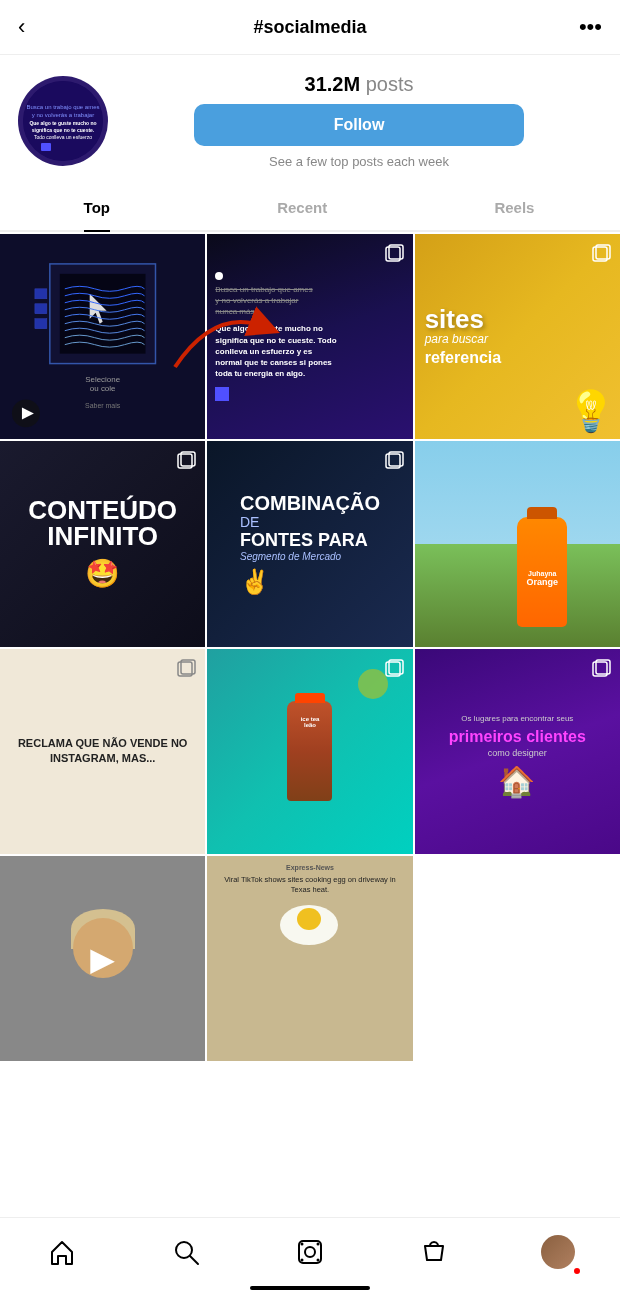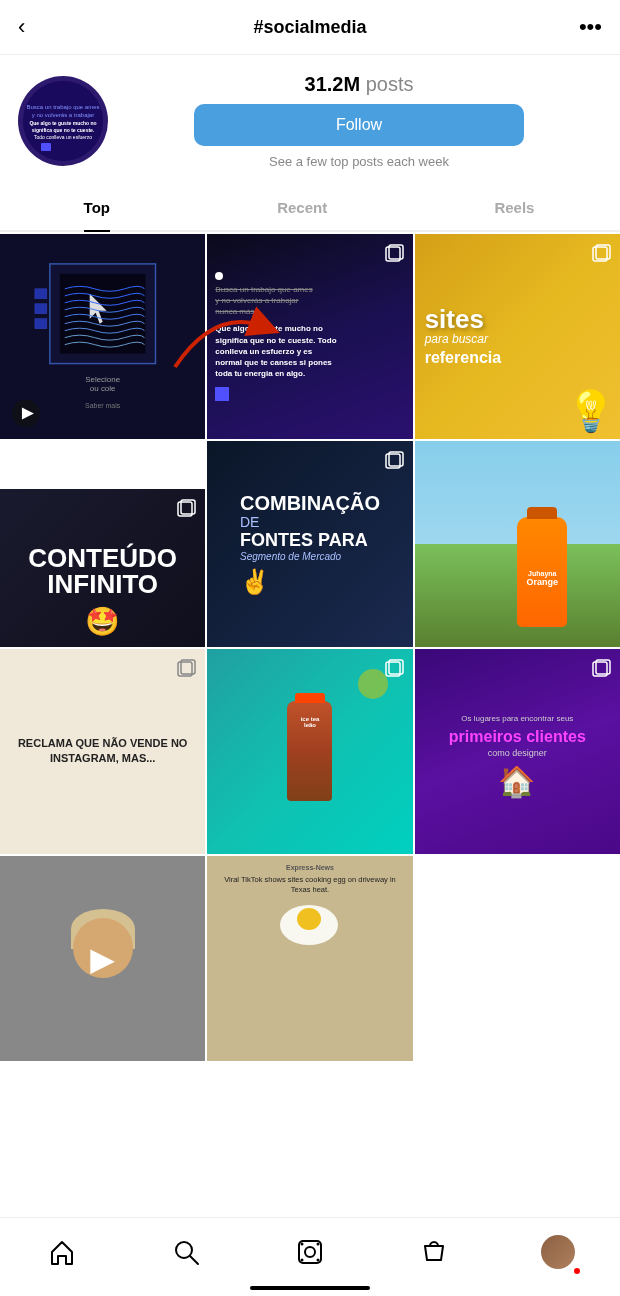--- a/index.html
+++ b/index.html
@@ -92,21 +92,21 @@
 
     
     .follow-btn {
       background: #4a9fde;
       color: #fff;
       border: none;
       border-radius: 10px;
       padding: 12px 0;
       width: 330px;
       font-size: 16px;
-      font-weight: 400;
+      font-weight: 700;
       cursor: pointer;
       text-align: center;
     }
     .see-posts-text {
       font-size: 13px;
       color: #888;
       text-align: center;
     }
 
     
@@ -158,21 +158,21 @@
       left: 50%;
       transform: translate(-50%, -50%);
       color: #fff;
       font-size: 32px;
     }
 
     
     .cell-1 { background: linear-gradient(135deg, #1a1a2e 0%, #16213e 50%, #0f3460 100%); }
     .cell-2 { background: linear-gradient(160deg, #0a0a1a 0%, #1a1050 50%, #2a1070 100%); }
     .cell-3 { background: linear-gradient(135deg, #d4a017 0%, #e6b820 50%, #f0c030 100%); }
-    .cell-4 { background: linear-gradient(135deg, #1a1a2e 0%, #0d0d1a 100%); margin-top: 48px; }
+    .cell-4 { background: linear-gradient(135deg, #1a1a2e 0%, #0d0d1a 100%); }
     .cell-6 { background: linear-gradient(135deg, #0a1628 0%, #1a2a50 100%); }
     .cell-7 { background: linear-gradient(135deg, #7ac05a 0%, #a0d060 50%, #c8e070 100%); }
     .cell-9 { background: linear-gradient(135deg, #20a0a0 0%, #10c0b0 50%, #00d0c0 100%); }
     .cell-11 { background: #888; }
 
     
     .cell2-content {
       width: 100%;
       height: 100%;
       padding: 10px 8px;

